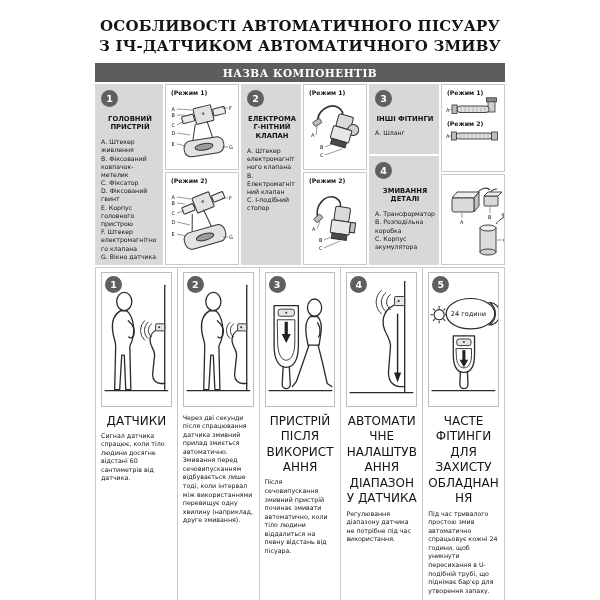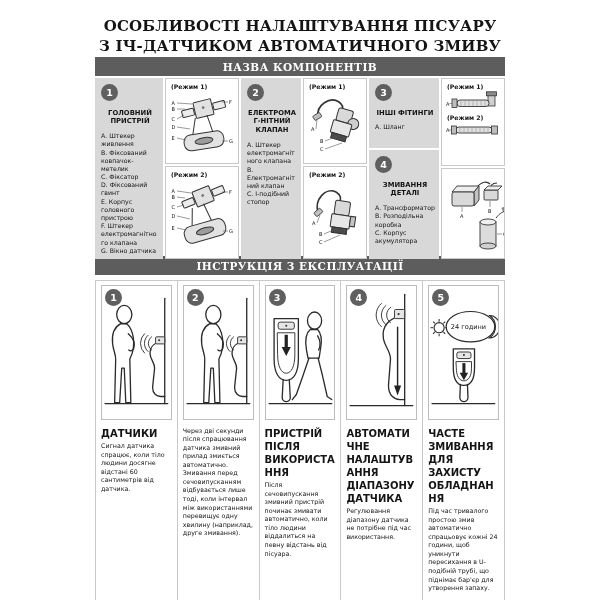--- a/index.html
+++ b/index.html
@@ -7,21 +7,21 @@
     width:600px; height:600px; background:#ffffff; position:relative;
     font-family:"DejaVu Sans","Liberation Sans",sans-serif; color:#141414;
     -webkit-font-smoothing:antialiased;
   }
   .sheet { position:absolute; left:95px; top:16px; width:410px; }
   .title {
     text-align:center; font-family:"DejaVu Serif","Liberation Serif",serif;
     font-weight:bold; font-size:15px; line-height:1.35; letter-spacing:.2px;
   }
   .bar {
-    background:#5d5d5d; color:#fff; text-align:center;
+    margin-top:6px; background:#5d5d5d; color:#fff; text-align:center;
     font-family:"DejaVu Serif","Liberation Serif",serif; font-weight:bold;
     font-size:10.5px; padding:4px 0 3px; letter-spacing:.5px;
   }
   
   .comp-grid { display:grid; grid-template-columns:68px 74px 60px 64px 70px 64px; gap:2px; margin-top:2px; height:178px; }
   .vcol { display:flex; flex-direction:column; gap:2px; min-width:0; }
   .panel { box-sizing:border-box; min-width:0; overflow:hidden; }
   .panel.gray { background:#d8d8d8; padding:6px 4px 4px 6px; }
   .panel.white { background:#fff; border:1px solid #c9c9c9; position:relative; padding:3px 2px 2px 4px; }
   .grow { flex:1 1 auto; }
@@ -39,34 +39,34 @@
   .panel.white svg { display:block; }
   
   .inst-wrap {
     margin-top:5px; border:1px solid #c9c9c9; background:#c9c9c9;
     display:grid; grid-template-columns:repeat(5,1fr); gap:1px;
   }
   .step { background:#fff; padding:4px 5px 10px; min-width:0; }
   .illus { border:1px solid #bdbdbd; height:133px; position:relative; margin-bottom:7px; background:#fff; }
   .illus .num { position:absolute; top:3px; left:3px; margin:0; }
   .illus svg { width:100%; height:100%; display:block; }
-  .stitle { font-weight:bold; font-size:10px; line-height:1.3; margin-bottom:2.5px; word-wrap:break-word; }
+  .stitle { font-weight:normal; font-size:12px; line-height:1.3; margin-bottom:2.5px; word-wrap:break-word;text-align:center; }
   .stext  { font-size:6.3px; line-height:1.36; word-wrap:break-word; }
   svg text { font-family:"DejaVu Sans","Liberation Sans",sans-serif; fill:#111; }
   .co { stroke:#555; stroke-width:.6; }
   .ln { stroke:#2b2b2b; stroke-width:1.3; fill:none; stroke-linecap:round; stroke-linejoin:round; }
   .tn { stroke:#2b2b2b; stroke-width:.9; fill:none; stroke-linecap:round; }
 </style>
 </head>
 <body>
 
 <div class="sheet">
 
   <div class="title">
-    <div>ОСОБЛИВОСТІ НАЛАШТУВАННЯ ПІСУАРУ</div>
+    <div>ОСОБЛИВОСТІ АВТОМАТИЧНОГО ПІСУАРУ</div>
     <div>З ІЧ-ДАТЧИКОМ АВТОМАТИЧНОГО ЗМИВУ</div>
   </div>
 
   <div class="bar">НАЗВА КОМПОНЕНТІВ</div>
 
   <div class="comp-grid">
 
     <div class="panel gray">
       <div class="num">1</div>
       <div class="ptitle">ГОЛОВНИЙ ПРИСТРІЙ</div>
@@ -273,21 +273,20 @@
           <rect x="34" y="50" width="16" height="24" fill="#dcdcdc" stroke="#333" stroke-width=".9"></rect>
           <ellipse cx="42" cy="50" rx="8" ry="3" fill="#efefef" stroke="#333" stroke-width=".9"></ellipse>
           <ellipse cx="42" cy="74" rx="8" ry="3" fill="#cfcfcf" stroke="#333" stroke-width=".9"></ellipse>
           <line class="co" x1="51" y1="62" x2="56" y2="62"></line>
             <text x="57" y="64" font-size="5">C</text>
         </svg>
       </div>
     </div>
   </div>
 
-  <div class="bar">ІНСТРУКЦІЯ З ЕКСПЛУАТАЦІЇ</div>
 
   <div class="inst-wrap">
 
     <div class="step">
       <div class="illus">
         <div class="num">1</div>
         <svg viewBox="0 0 68 131" preserveAspectRatio="xMidYMid meet">
           <line class="ln" x1="62" y1="12" x2="62" y2="116" stroke-width="1.1"></line>
           <path class="ln" d="M62,54 C52,55 47,60 47.5,67 C48,73 52,75 52,81 L50,100 C50,106 54,109 58,109 L62,109"></path>
           <rect x="53" y="50" width="9" height="7" rx="1" fill="#e6e6e6" stroke="#2b2b2b" stroke-width=".9"></rect>
@@ -392,17 +391,17 @@
           <path class="ln" d="M31,97 L30.5,110 C30.5,112.5 32.5,114 34.5,114 C36.5,114 38.5,112.5 38.5,110 L38,97"></path>
           <path class="ln" d="M24,62 L45,62 L45,80 C45,92 41,98 34.5,98 C28,98 24,92 24,80 Z"></path>
           <rect x="27.5" y="65" width="14" height="6.5" rx="2" fill="#e6e6e6" stroke="#2b2b2b" stroke-width=".9"></rect>
           <circle cx="34.5" cy="68" r="1" fill="#333"></circle>
           <path class="tn" d="M27,74.5 L42,74.5 L42,81 C42,89 39,93.5 34.5,93.5 C30,93.5 27,89 27,81 Z"></path>
           <rect x="33" y="76" width="3" height="10" fill="#222"></rect>
           <polygon points="30.3,85.5 38.7,85.5 34.5,93" fill="#222"></polygon>
           <line class="ln" x1="3" y1="116" x2="65" y2="116" stroke-width="1.1"></line>
         </svg>
       </div>
-      <div class="stitle">ЧАСТЕ ЗМИВАННЯ ДЛЯ ЗАХИСТУ ОБЛАДНАННЯ</div>
+      <div class="stitle">ЧАСТЕ ФІТИНГИ ДЛЯ ЗАХИСТУ ОБЛАДНАННЯ</div>
       <div class="stext">Під час тривалого простою змив автоматично спрацьовує кожні 24 години, щоб уникнути пересихання в U-подібній трубі, що піднімає бар'єр для утворення запаху.</div>
     </div>
   </div>
 </div>
 
 </body></html>

